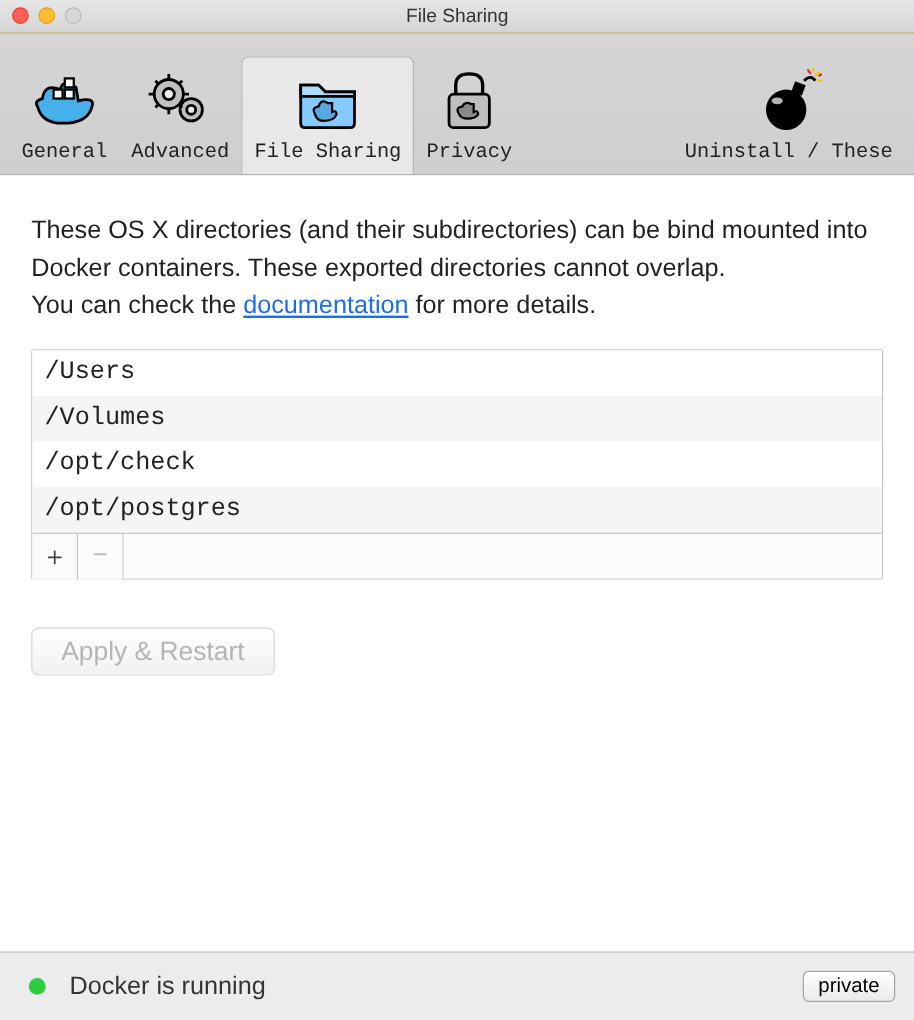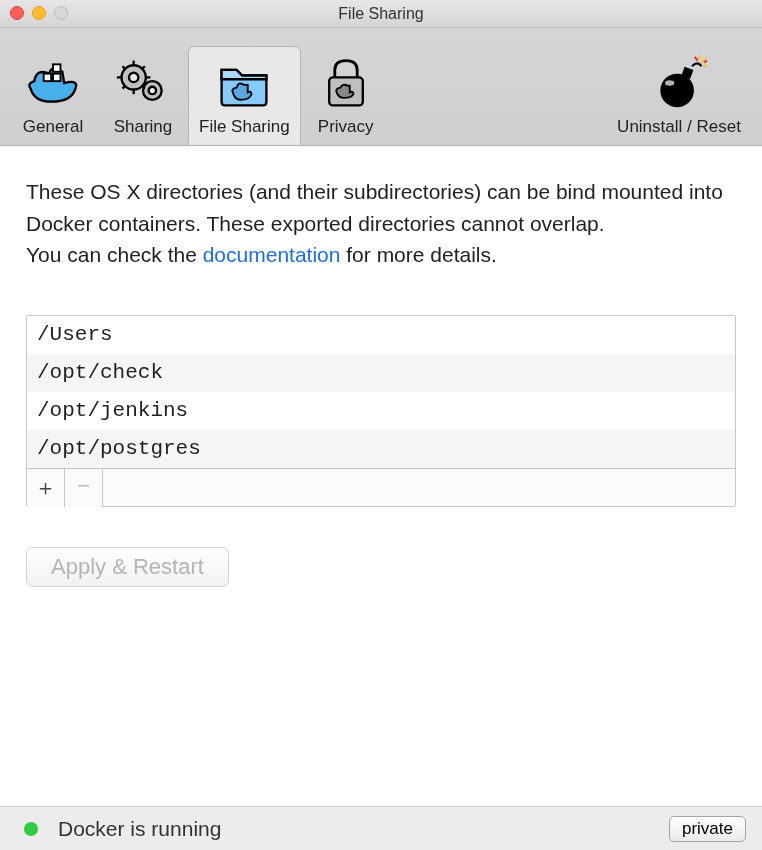--- a/index.html
+++ b/index.html
@@ -45,20 +45,21 @@
       font-size: 16px;
       color: #333;
     }
     .toolbar {
       display: flex;
       align-items: flex-end;
       padding: 6px 8px 0 8px;
       background: linear-gradient(#d6d5d5, #cfcfcf);
       border-bottom: 1px solid #b5b5b5;
       height: 118px;
+      font-family: Liberation Mono, monospace;
     }
     .toolbar .spacer { flex: 1; }
     .tab-btn {
       display: flex;
       flex-direction: column;
       align-items: center;
       padding: 6px 10px 8px 10px;
       border-radius: 6px 6px 0 0;
       cursor: pointer;
       min-width: 90px;
@@ -75,23 +76,23 @@
       flex: 1;
       background: #ffffff;
       padding: 30px 26px 20px 26px;
       display: flex;
       flex-direction: column;
     }
     .desc {
       font-size: 21px;
       color: #222;
       line-height: 1.5;
-      margin-bottom: 44px;
-    }
-    .desc a { color: #1a6fe8; cursor:pointer; }
+      margin-bottom: 20px;
+    }
+    .desc a { color: #1a6fe8; text-decoration: underline; cursor:pointer; }
     .list {
       border: 1px solid #c6c6c6;
       border-radius: 2px;
       background: #fff;
       width: 100%;
       font-family: Liberation Mono, monospace;
     }
     .row {
       padding: 4px 10px;
       font-size: 21px;
@@ -123,21 +124,21 @@
     }
     .apply-btn {
       font-size: 22px;
       padding: 6px 24px;
       border-radius: 6px;
       border: 1px solid #d4d4d4;
       background: linear-gradient(#ffffff,#f1f1f1);
       color: #b5b5b5;
     }
     .statusbar {
-      height: 44px;
+      height: 57px;
       background: #ececec;
       border-top: 1px solid #c8c8c8;
       display:flex;
       align-items:center;
       padding: 18px 16px;
     }
     .status-dot {
       width: 14px; height: 14px; border-radius:50%;
       background: #2ecc40;
       margin-right: 20px;
@@ -193,21 +194,21 @@
             <line x1="20" y1="37" x2="20" y2="42"></line>
             <line x1="2" y1="24" x2="7" y2="24"></line>
             <line x1="33" y1="24" x2="38" y2="24"></line>
             <line x1="8" y1="12" x2="11" y2="15"></line>
             <line x1="29" y1="33" x2="32" y2="36"></line>
             <line x1="8" y1="36" x2="11" y2="33"></line>
             <line x1="29" y1="15" x2="32" y2="12"></line>
           </g>
         </svg>
       </div>
-      <div class="lbl">Sharing</div>
+      <div class="lbl">Advanced</div>
     </div>
     <div class="tab-btn active">
       <div class="icon">
         <svg viewBox="0 0 60 60" width="56" height="56">
           <path d="M6 16 L22 16 L28 22 L54 22 L54 50 Q54 54 50 54 L10 54 Q6 54 6 50 Z" fill="#86caff" stroke="#000" stroke-width="2.5"></path>
           <path d="M6 16 L22 16 L28 22 L54 22 L54 26 L6 26 Z" fill="#a9dbff" stroke="#000" stroke-width="2.5"></path>
           <path d="M18 40 Q16 36 22 35 Q24 28 30 32 L34 32 L34 40 Q38 38 38 42 Q36 48 26 48 Q20 48 18 40 Z" fill="#5aa8e0" stroke="#000" stroke-width="2"></path>
         </svg>
       </div>
       <div class="lbl">File Sharing</div>
@@ -234,35 +235,35 @@
             <line x1="52" y1="4" x2="52" y2="0"></line>
             <line x1="56" y1="12" x2="60" y2="12"></line>
           </g>
           <g stroke="#e22" stroke-width="2">
             <line x1="50" y1="6" x2="47" y2="2"></line>
             <line x1="57" y1="8" x2="60" y2="6"></line>
           </g>
           <ellipse cx="20" cy="30" rx="5" ry="3" fill="#fff" opacity="0.7"></ellipse>
         </svg>
       </div>
-      <div class="lbl">Uninstall / Reset</div>
+      <div class="lbl">Uninstall / These</div>
     </div>
   </div>
 
   <div class="content">
     <div class="desc">
       <span>These OS X directories (and their subdirectories) can be bind mounted into Docker containers. These exported directories cannot overlap.</span><br>
       <span>You can check the </span><a>documentation</a><span> for more details.</span>
     </div>
 
     <div class="list">
       <div id="rows">
           <div class="row">/Users</div>
+          <div class="row">/Volumes</div>
           <div class="row">/opt/check</div>
-          <div class="row">/opt/jenkins</div>
           <div class="row">/opt/postgres</div>
         </div>
       <div class="btnbar">
         <div class="sq">＋</div>
         <div class="sq dis">−</div>
         <div class="rest"></div>
       </div>
     </div>
 
     <div class="apply-wrap">

